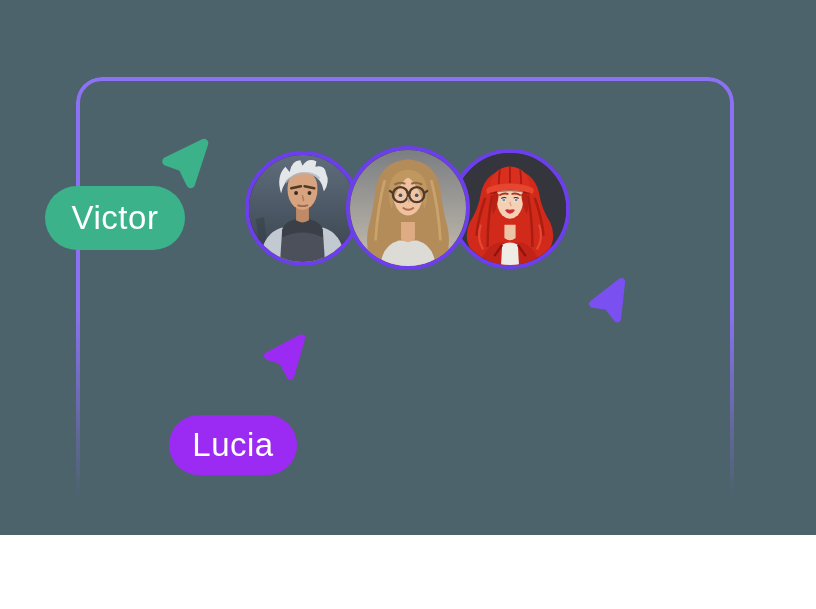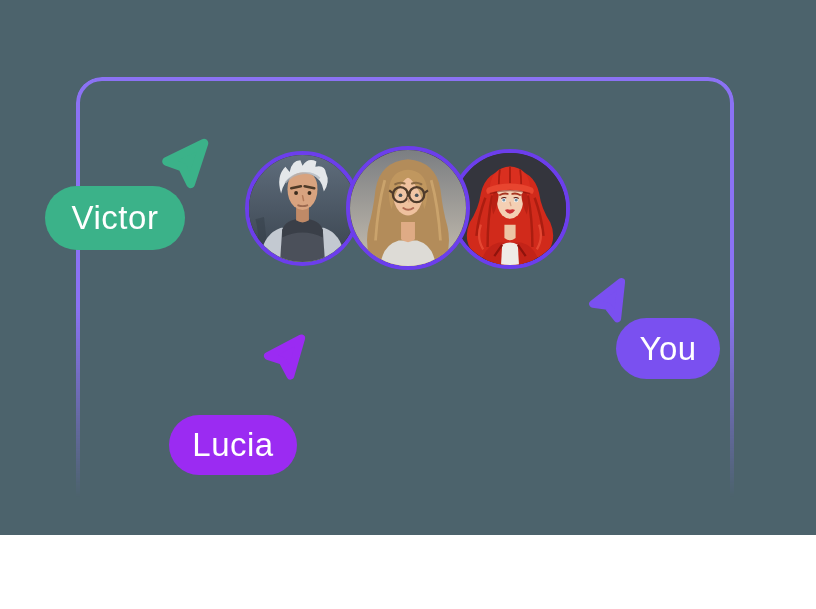--- a/index.html
+++ b/index.html
@@ -146,17 +146,14 @@
   </span>
   <div class="pill pill-lucia" style="background-color: rgb(155, 43, 242);">
     <span>Lucia</span>
   </div>
 
   <span class="cursor cursor-you" style="color: rgb(122, 80, 240);">
     <svg width="45" height="50" viewBox="0 0 48 48">
       <polygon points="40,6 6,24 21,29 29,44" fill="currentColor" stroke="currentColor" stroke-width="8" stroke-linejoin="round"></polygon>
     </svg>
   </span>
-  <div class="pill pill-you" style="background-color: rgb(122, 80, 240);">
-    <span>You</span>
-  </div>
 
 </div>
 
 </body></html>

